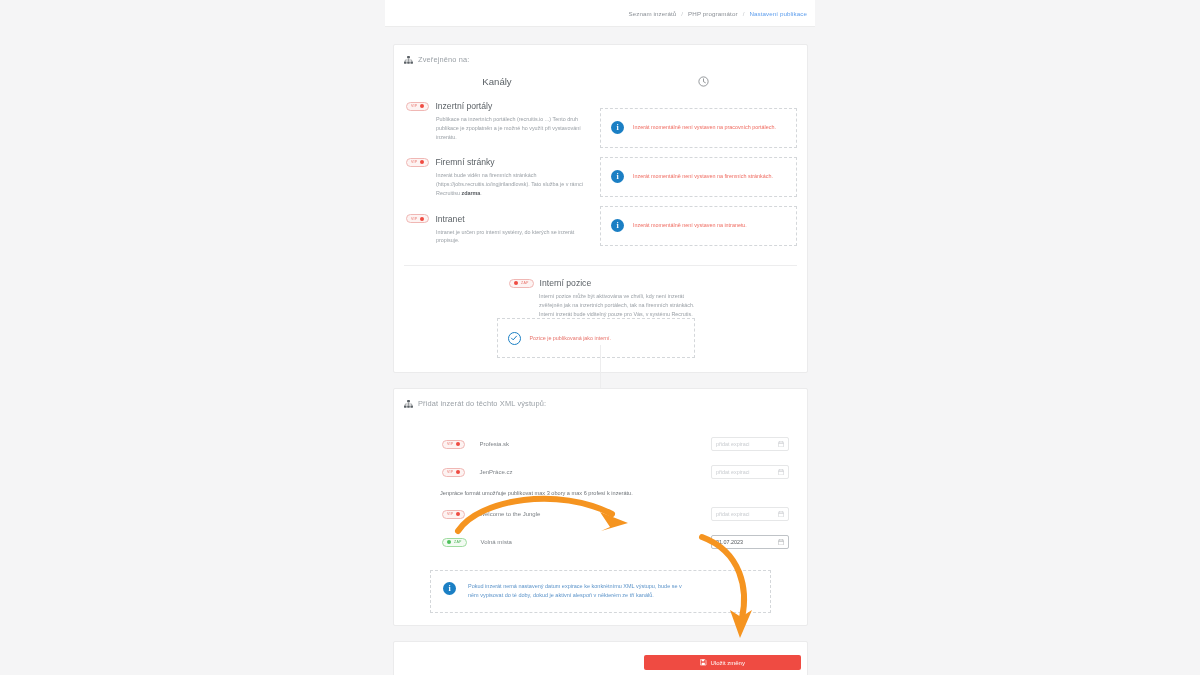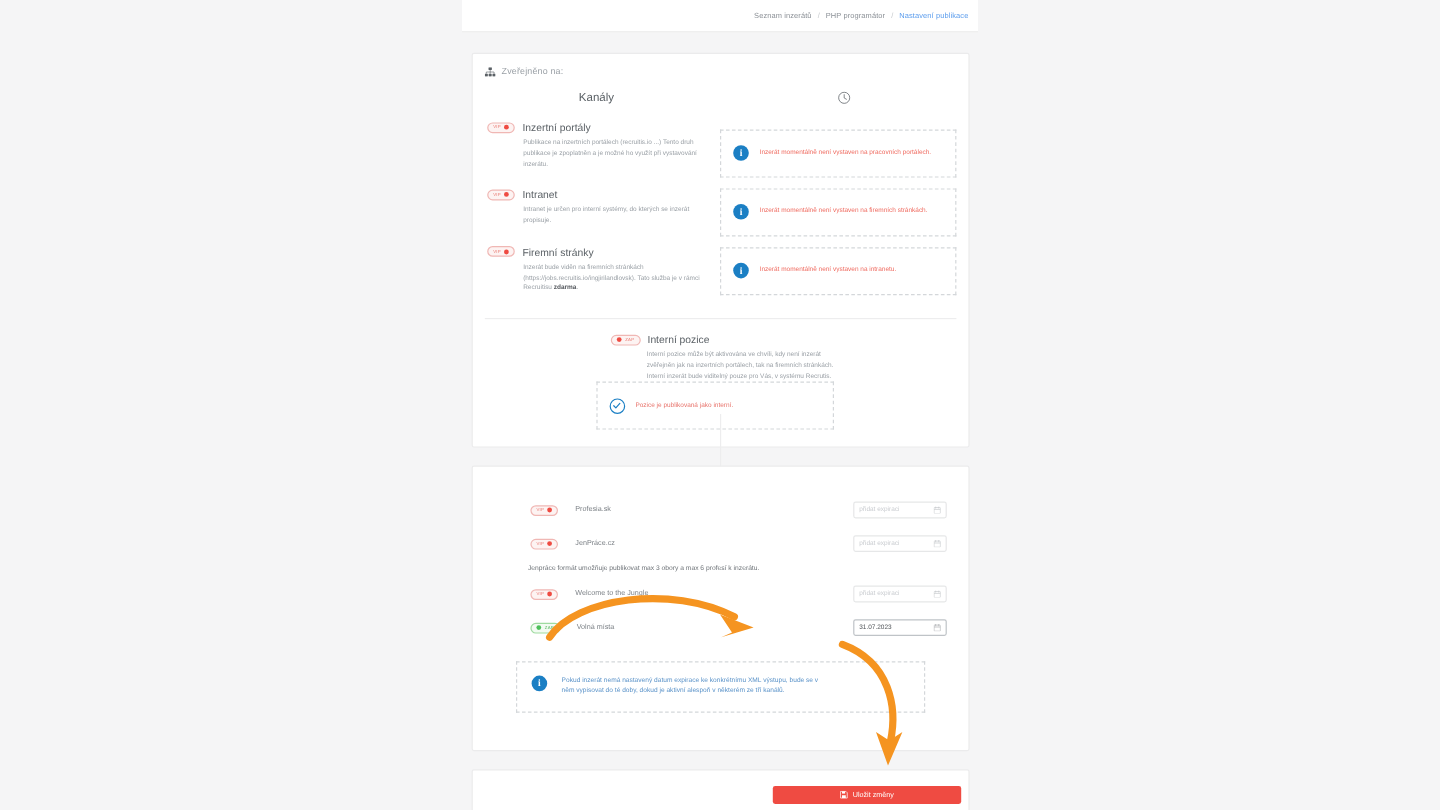--- a/index.html
+++ b/index.html
@@ -197,34 +197,34 @@
           </div>
           <div class="chan-desc">Publikace na inzertních portálech (recruitis.io ...) Tento druh publikace je zpoplatněn a je možné ho využít při vystavování inzerátu.</div>
         </div>
 
         <div class="chan-block">
           <div class="chan-title-row">
             <span class="badge off">
               <span class="lbl">VIP</span>
               <span class="knob"></span>
             </span>
-            <span class="chan-title">Intranet</span>
+            <span class="chan-title">Firemní stránky</span>
           </div>
-          <div class="chan-desc">Intranet je určen pro interní systémy, do kterých se inzerát propisuje.</div>
+          <div class="chan-desc"><span>Inzerát bude viděn na firemních stránkách (https://jobs.recruitis.io/ingjirilandlovsk). Tato služba je v rámci Recruitisu </span><b>zdarma</b><span>.</span></div>
         </div>
 
         <div class="chan-block">
           <div class="chan-title-row">
             <span class="badge off">
               <span class="lbl">VIP</span>
               <span class="knob"></span>
             </span>
-            <span class="chan-title">Firemní stránky</span>
+            <span class="chan-title">Intranet</span>
           </div>
-          <div class="chan-desc"><span>Inzerát bude viděn na firemních stránkách (https://jobs.recruitis.io/ingjirilandlovsk). Tato služba je v rámci Recruitisu </span><b>zdarma</b><span>.</span></div>
+          <div class="chan-desc">Intranet je určen pro interní systémy, do kterých se inzerát propisuje.</div>
         </div>
 
       </div>
       <div class="chan-right">
 
         <div class="infobox">
           <span class="ico-circle">i</span>
           <span class="txt">Inzerát momentálně není vystaven na pracovních portálech.</span>
         </div>
         <div class="infobox">
@@ -264,20 +264,32 @@
           <span class="txt">Pozice je publikovaná jako interní.</span>
         </div>
       </div>
     </div>
 
     <div class="divider-v" style="left:206px; top:300px; height:62px;"></div>
   </div>
 
   <div class="panel" id="panel-xml">
 
+    <div class="panel-head">
+      <span>
+        <svg class="ico-sitemap" viewBox="0 0 16 14">
+          <rect x="5.5" y="0" width="5" height="4" rx="0.6" fill="#5b6166"></rect>
+          <rect x="0" y="9.5" width="4.5" height="4" rx="0.6" fill="#5b6166"></rect>
+          <rect x="5.7" y="9.5" width="4.5" height="4" rx="0.6" fill="#5b6166"></rect>
+          <rect x="11.4" y="9.5" width="4.5" height="4" rx="0.6" fill="#5b6166"></rect>
+          <path d="M8 4 V7 M2.2 9.5 V7 H13.7 V9.5 M8 7 V9.5" stroke="#5b6166" stroke-width="0.9" fill="none"></path>
+        </svg>
+      </span>
+      <span class="ttl">Přidat inzerát do těchto XML výstupů:</span>
+    </div>
 
     <div class="xml-rows">
 
       <div class="xml-row">
         <span class="badge off">
           <span class="lbl">VIP</span>
           <span class="knob"></span>
         </span>
         <span class="xml-name">Profesia.sk</span>
         <span class="xml-input">

